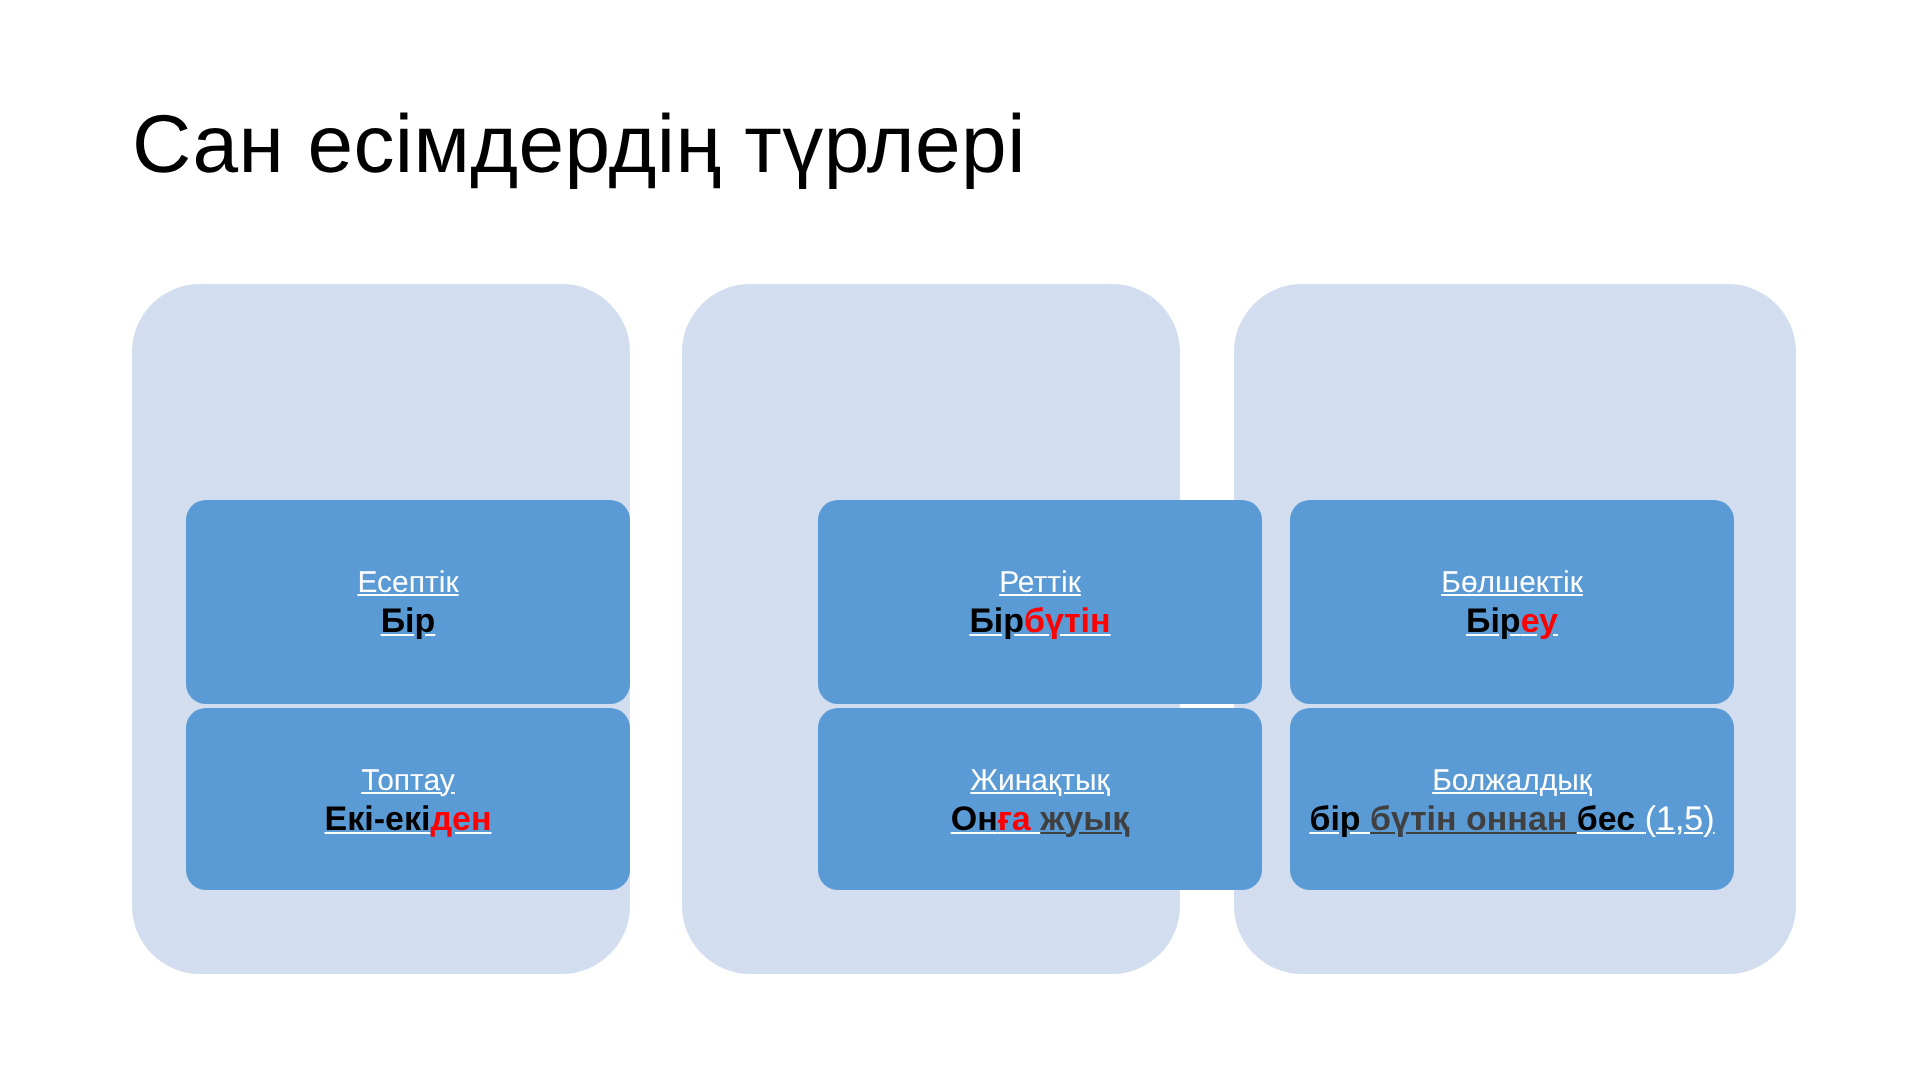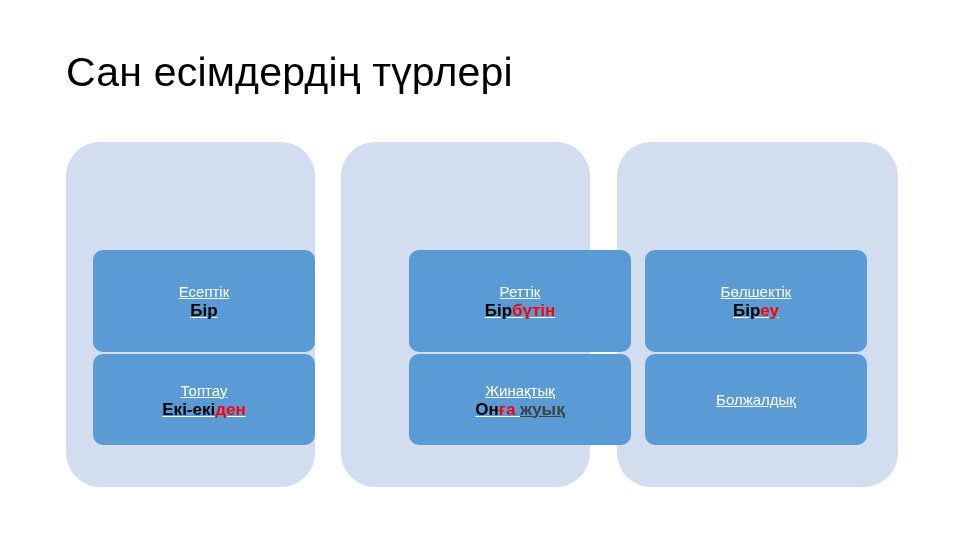--- a/index.html
+++ b/index.html
@@ -115,16 +115,17 @@
     </div>
   </div>
 
   <div class="col-2">
     <div class="node top">
       <div class="node-heading">Бөлшектік</div>
       <div class="node-body"><span class="seg-dark">Бір</span><span class="seg-red">еу</span></div>
     </div>
     <div class="node bottom">
       <div class="node-heading">Болжалдық</div>
+      <div class="node-body"><span class="seg-dark">бір </span><span class="seg-red-u">бүтін оннан </span><span class="seg-dark">бес </span><span class="seg-white">(1,5)</span></div>
     </div>
   </div>
 
 </div>
 
 </body></html>

